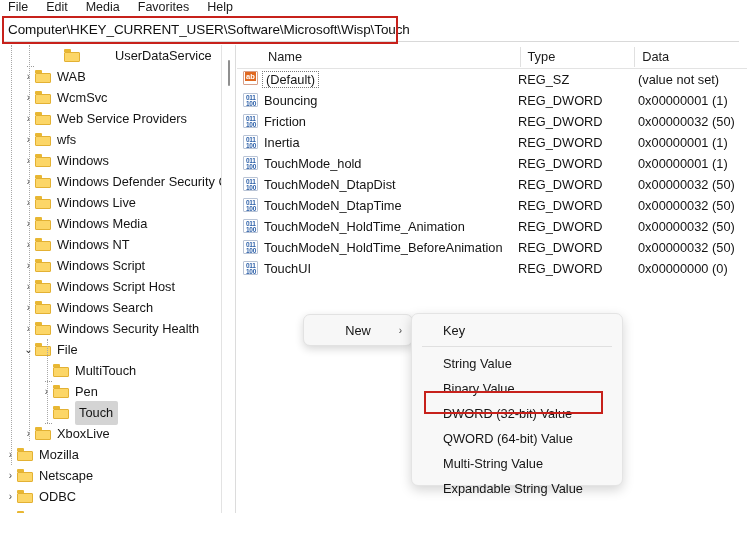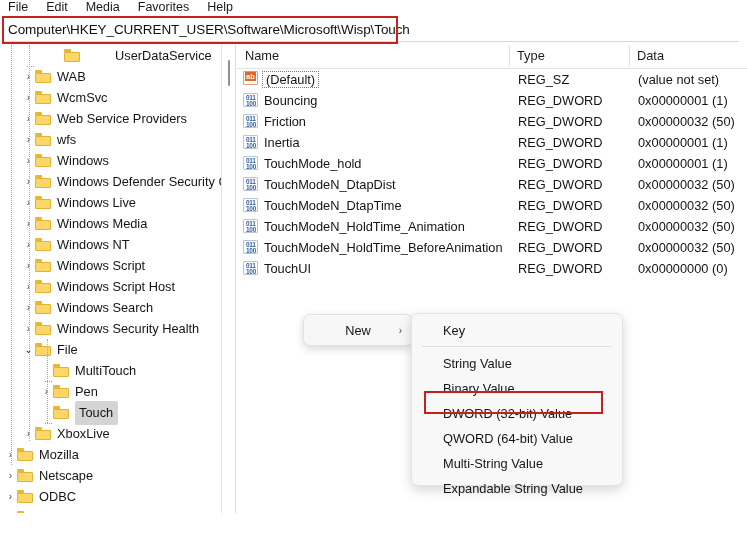--- a/index.html
+++ b/index.html
@@ -167,23 +167,24 @@
     position: absolute;
     width: 0;
     border-left: 1px dotted #a8a8a8;
   }
 
   
   .lheader {
     position: relative;
     height: 24px;
     display: flex;
-    align-items: flex-end;
+    align-items: center;
     border-bottom: 1px solid #e3e3e3;
     background: #ffffff;
+    padding-left: 23px;
   }
   .lheader .hcell {
     font-size: 12.8px;
     color: #1b1b1b;
     padding-left: 8px;
     position: relative;
     height: 24px;
     line-height: 24px;
     white-space: nowrap;
   }

